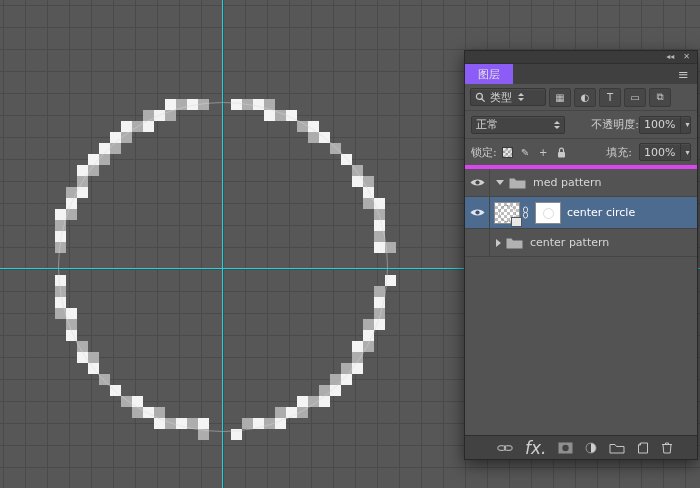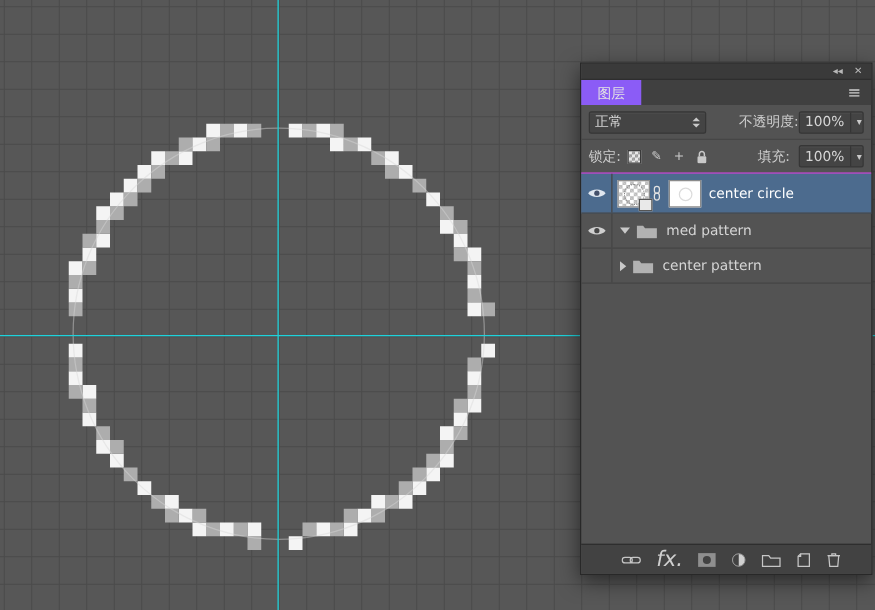--- a/index.html
+++ b/index.html
@@ -37,21 +37,21 @@
     cursor:default;box-sizing:border-box;}
   .updown{display:flex;flex-direction:column;gap:2px;margin-left:6px;}
   .t-up{width:0;height:0;border-left:3px solid transparent;border-right:3px solid transparent;border-bottom:3px solid #c9c9c9;}
   .t-down{width:0;height:0;border-left:3px solid transparent;border-right:3px solid transparent;border-top:3px solid #c9c9c9;}
   .arrowbox{border-left:1px solid #353535;margin-left:5px;padding-left:4px;height:100%;
     display:flex;align-items:center;color:#c9c9c9;font-size:8px;}
   .iconbtn{width:20px;height:17px;background:#474747;border:1px solid #3a3a3a;border-radius:2px;
     display:flex;align-items:center;justify-content:center;font-size:10px;color:#c9c9c9;flex:none;}
 
   .blendrow{height:27px;display:flex;align-items:center;padding:0 6px;border-bottom:1px solid #464646;flex:none;}
-  .lockrow{height:26px;display:flex;align-items:center;gap:3px;padding:0 6px;border-bottom:1px solid #d946ef;flex:none;justify-content:space-between;}
+  .lockrow{height:26px;display:flex;align-items:center;gap:3px;padding:0 6px;border-bottom:4px solid #d946ef;flex:none;justify-content:space-between;}
   .lbl{color:#cfcfcf;white-space:nowrap;}
   .lockico{width:15px;height:15px;display:flex;align-items:center;justify-content:center;color:#c9c9c9;font-size:10px;}
   .checker8{width:9px;height:9px;background:
     linear-gradient(45deg,#9a9a9a 25%,transparent 25%,transparent 75%,#9a9a9a 75%),
     linear-gradient(45deg,#9a9a9a 25%,transparent 25%,transparent 75%,#9a9a9a 75%);
     background-size:5px 5px;background-position:0 0,2.5px 2.5px;background-color:#e8e8e8;border:1px solid #3a3a3a;}
 
   .layerlist{flex:1;display:flex;flex-direction:column;min-height:0;}
   .lrow{display:flex;align-items:center;border-bottom:1px solid #454545;flex:none;}
   .lrow.group{height:27px;}
@@ -205,20 +205,38 @@
     <span>✕</span>
   </div>
 
   <div class="tabbar">
     <div class="tab">
       <span>图层</span>
     </div>
     <div class="panelmenu">≡</div>
   </div>
 
+  <div class="filterrow">
+    <div class="combo" style="width:76px">
+      <svg width="11" height="11" viewBox="0 0 11 11">
+        <circle cx="4.4" cy="4.4" r="3" fill="none" stroke="#c9c9c9" stroke-width="1.2"></circle>
+        <line x1="6.7" y1="6.7" x2="9.6" y2="9.6" stroke="#c9c9c9" stroke-width="1.3"></line>
+      </svg>
+      <span style="margin-left:4px">类型</span>
+      <span class="updown">
+          <i class="t-up"></i>
+          <i class="t-down"></i>
+        </span>
+    </div>
+    <div class="iconbtn">▦</div>
+    <div class="iconbtn">◐</div>
+    <div class="iconbtn">T</div>
+    <div class="iconbtn">▭</div>
+    <div class="iconbtn">⧉</div>
+  </div>
 
   <div class="blendrow">
     <div class="combo" style="width:94px">
       <span>正常</span>
       <span class="updown" style="margin-left:auto">
           <i class="t-up"></i>
           <i class="t-down"></i>
         </span>
     </div>
     <span class="lbl" style="margin-left:auto;margin-right:0">不透明度:</span>
@@ -243,20 +261,36 @@
     </div>
     <span class="lbl" style="margin-left:auto;margin-right:4px">填充:</span>
     <div class="combo" style="width:52px">
       <span>100%</span>
       <span class="arrowbox">▾</span>
     </div>
   </div>
 
   <div class="layerlist">
 
+    <div class="lrow group">
+      <div class="eyecell">
+        <svg width="15" height="9" viewBox="0 0 15 9">
+            <path d="M.5 4.5 C3.5.5 11.5.5 14.5 4.5 C11.5 8.5 3.5 8.5 .5 4.5 Z" fill="#cfcfcf"></path>
+            <circle cx="7.5" cy="4.5" r="2.1" fill="#474747"></circle>
+          </svg>
+      </div>
+      <span class="tri down"></span>
+      <span class="fold">
+        <svg width="17" height="12" viewBox="0 0 17 12">
+            <path d="M.5 1.5 h5 l1.5 2 h9.5 v8 h-16 z" fill="#b2b2b2"></path>
+          </svg>
+      </span>
+      <span class="lname">med pattern</span>
+    </div>
+
     <div class="lrow layerrow selected">
       <div class="eyecell">
         <svg width="15" height="9" viewBox="0 0 15 9">
             <path d="M.5 4.5 C3.5.5 11.5.5 14.5 4.5 C11.5 8.5 3.5 8.5 .5 4.5 Z" fill="#dfe6ef"></path>
             <circle cx="7.5" cy="4.5" r="2.1" fill="#44506a"></circle>
           </svg>
       </div>
       <div class="thumb checker">
         <span class="minicircle"></span>
         <span class="thumbbadge"></span>
@@ -264,36 +298,20 @@
       <span class="linkico">
         <svg width="9" height="13" viewBox="0 0 9 13">
             <rect x="2.5" y="1" width="4" height="5.5" rx="2" fill="none" stroke="#e2e2e2"></rect>
             <rect x="2.5" y="6.5" width="4" height="5.5" rx="2" fill="none" stroke="#e2e2e2"></rect>
           </svg>
       </span>
       <div class="thumb mask">
         <span class="maskdot"></span>
       </div>
       <span class="lname" style="margin-left:6px">center circle</span>
-    </div>
-
-    <div class="lrow group">
-      <div class="eyecell">
-        <svg width="15" height="9" viewBox="0 0 15 9">
-            <path d="M.5 4.5 C3.5.5 11.5.5 14.5 4.5 C11.5 8.5 3.5 8.5 .5 4.5 Z" fill="#cfcfcf"></path>
-            <circle cx="7.5" cy="4.5" r="2.1" fill="#474747"></circle>
-          </svg>
-      </div>
-      <span class="tri down"></span>
-      <span class="fold">
-        <svg width="17" height="12" viewBox="0 0 17 12">
-            <path d="M.5 1.5 h5 l1.5 2 h9.5 v8 h-16 z" fill="#b2b2b2"></path>
-          </svg>
-      </span>
-      <span class="lname">med pattern</span>
     </div>
 
     <div class="lrow group">
       <div class="eyecell"></div>
       <span class="tri right"></span>
       <span class="fold">
         <svg width="17" height="12" viewBox="0 0 17 12">
             <path d="M.5 1.5 h5 l1.5 2 h9.5 v8 h-16 z" fill="#b2b2b2"></path>
           </svg>
       </span>

